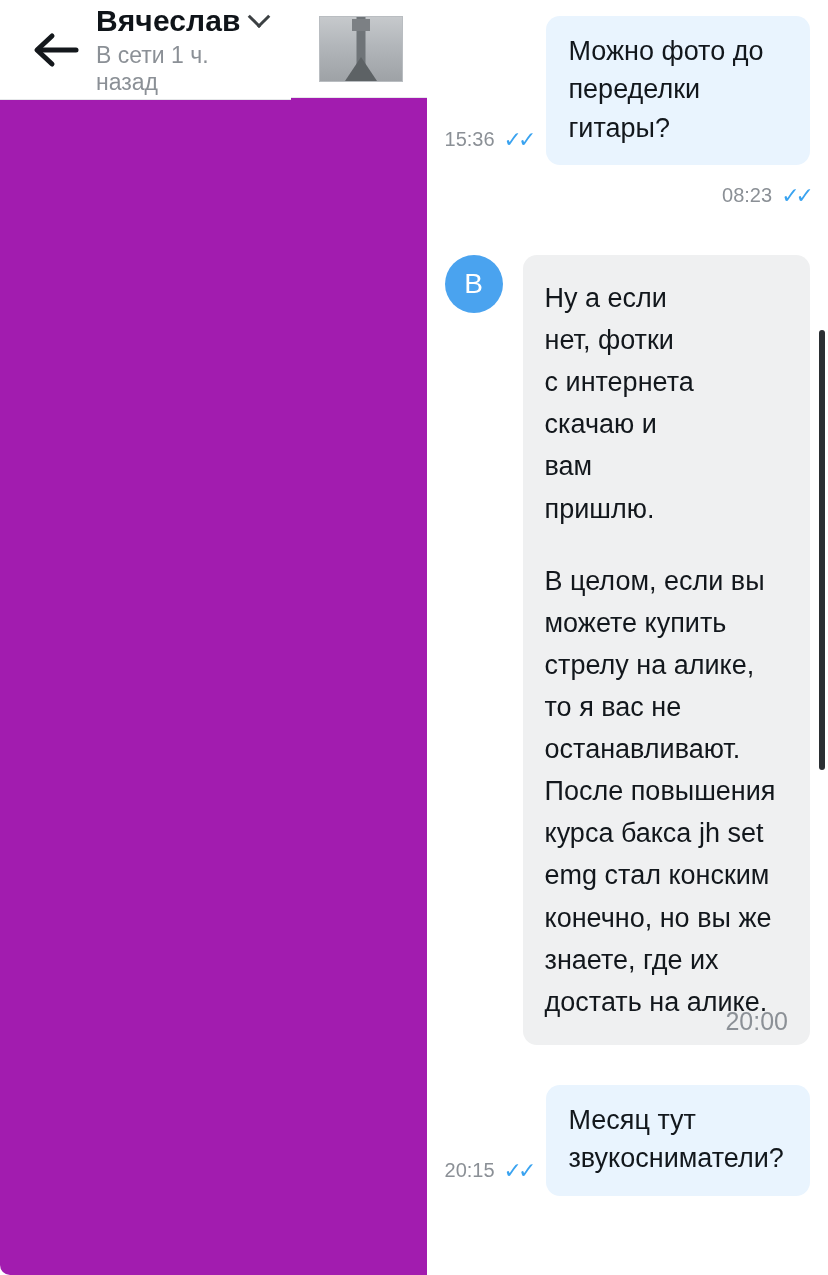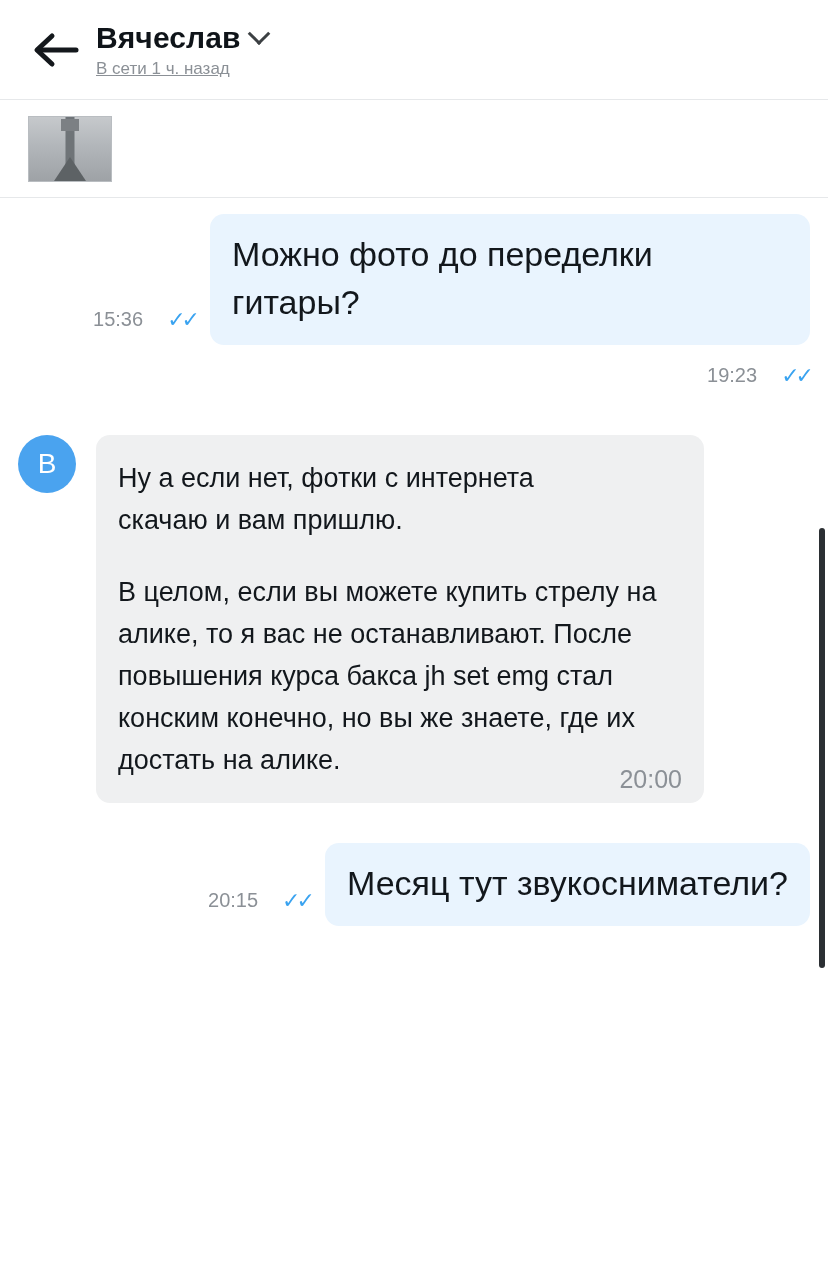--- a/index.html
+++ b/index.html
@@ -7,23 +7,24 @@
     width: 828px;
     height: 1275px;
     background: #ffffff;
     font-family: "Liberation Sans", sans-serif;
     overflow: hidden;
   }
   .screen {
     position: relative;
     width: 828px;
     height: 1275px;
-    background: #8b5cf6;
-    display: flex;
-    flex-direction: column;
+    background: #a21caf;
+    display: flex;
+    flex-direction: row;
+    border-radius: 10px;
   }
 
   
   .header {
     position: relative;
     height: 100px;
     flex: 0 0 100px;
     display: flex;
     align-items: center;
     padding: 0 24px;
@@ -61,23 +62,22 @@
     display: inline-block;
     width: 16px;
     height: 16px;
     border-right: 3px solid #3c4043;
     border-bottom: 3px solid #3c4043;
     transform: rotate(45deg) translate(-3px,-3px);
     cursor: pointer;
   }
   .chat-status {
     margin-top: 4px;
-    font-size: 17px;
+    font-size: 23px;
     color: #8b9096;
-    text-decoration: underline;
   }
 
   
   .subject-bar {
     position: relative;
     height: 98px;
     flex: 0 0 98px;
     display: flex;
     align-items: center;
     justify-content: space-between;
@@ -146,30 +146,30 @@
   }
   .row.out { justify-content: flex-end; }
   .row.in { justify-content: flex-start; }
 
   .meta {
     font-size: 20px;
     color: #8b9096;
     white-space: nowrap;
     display: flex;
     align-items: center;
-    gap: 24px;
+    gap: 9px;
     padding-bottom: 12px;
   }
   .ticks { color: #3aa3f0; font-size: 22px; letter-spacing: -4px; }
 
   .bubble-out {
     background: #e9f4fe;
     border-radius: 14px;
     padding: 16px 22px 18px 22px;
-    font-size: 34px;
+    font-size: 27px;
     line-height: 1.42;
     color: #12171c;
     max-width: 600px;
     margin-left: 14px;
   }
   .bubble-in {
     background: #eff0f1;
     border-radius: 14px;
     padding: 22px 26px 22px 22px;
     font-size: 27px;
@@ -246,21 +246,21 @@
     <div class="row out">
       <div class="meta">
         <span>15:36</span>
         <span class="ticks">✓✓</span>
       </div>
       <div class="bubble-out">Можно фото до переделки гитары?</div>
     </div>
 
     <div class="row out">
       <div class="meta">
-        <span>19:23</span>
+        <span>08:23</span>
         <span class="ticks">✓✓</span>
       </div>
     </div>
 
     <div class="row in" style="align-items:flex-start; margin-top:34px;">
       <div class="avatar">В</div>
       <div class="bubble-in">
         <p style="padding-right:90px;">Ну а если нет, фотки с интернета скачаю и вам пришлю.</p>
         <p>В целом, если вы можете купить стрелу на алике, то я вас не останавливают. После повышения курса бакса jh set emg стал конским конечно, но вы же знаете, где их достать на алике.</p>
         <span class="bubble-time">20:00</span>

